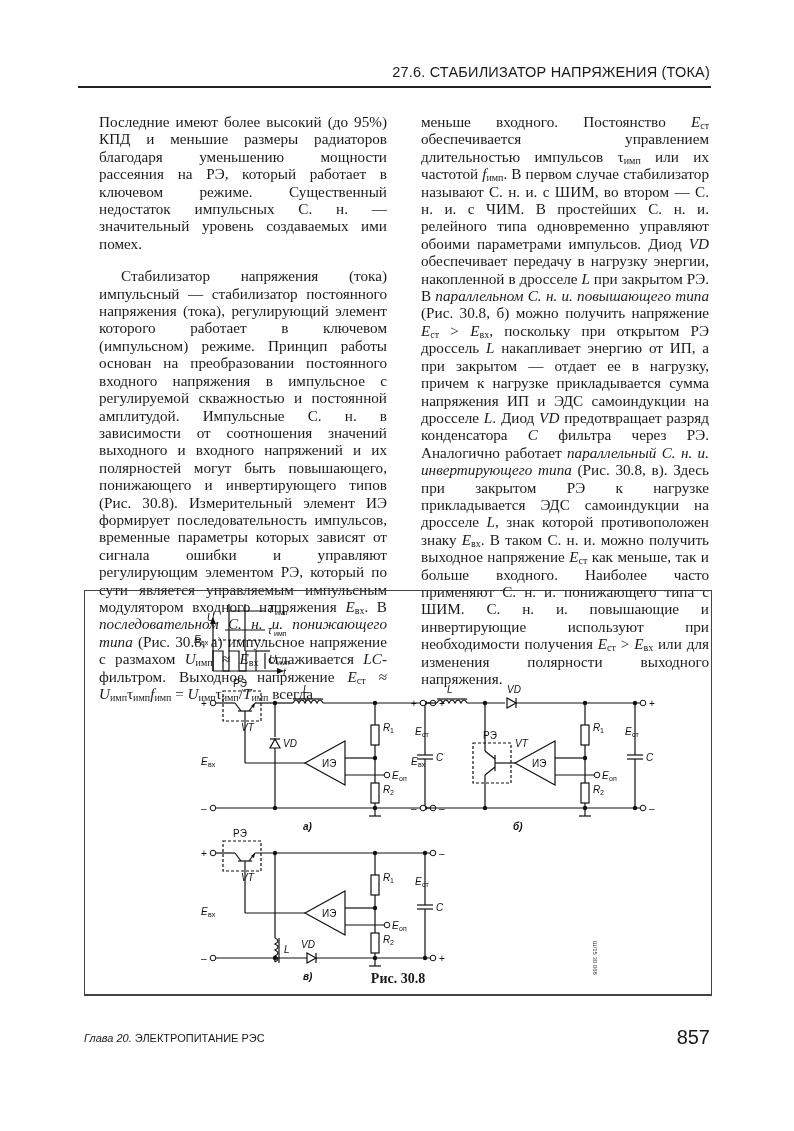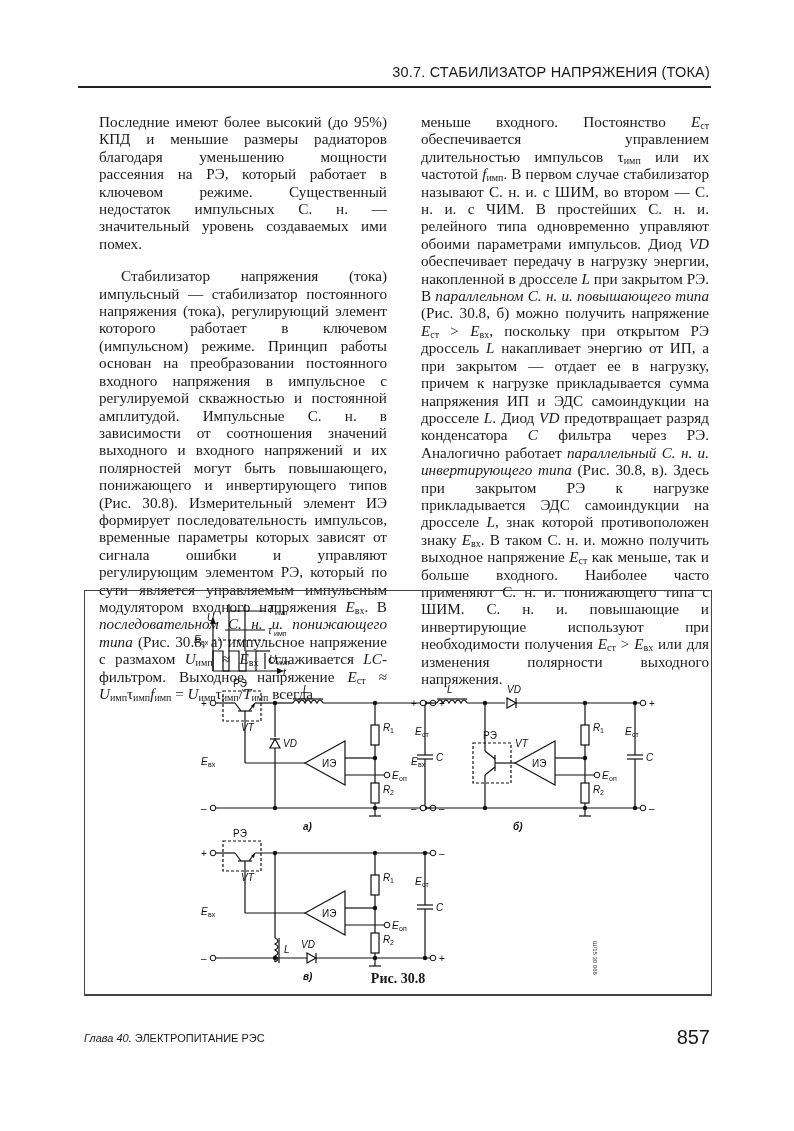--- a/index.html
+++ b/index.html
@@ -30,21 +30,21 @@
   svg text { font-family:"Liberation Sans", sans-serif; fill:#111; }
   .lbl { font-size:10px; font-style:italic; }
   .lbln { font-size:10px; }
   .sub { font-size:7px; }
   .w { stroke:#111; stroke-width:1.2; fill:none; }
   .dash { stroke:#111; stroke-width:1.2; fill:none; stroke-dasharray:3 2; }
 </style>
 </head>
 <body>
 
-<div class="running-head">30.7. СТАБИЛИЗАТОР НАПРЯЖЕНИЯ (ТОКА)</div>
+<div class="running-head">27.6. СТАБИЛИЗАТОР НАПРЯЖЕНИЯ (ТОКА)</div>
 <div class="head-rule"></div>
 
 <div class="col col-left">
   <p>Последние имеют более высокий (до 95%) КПД и меньшие размеры радиаторов благодаря уменьшению мощности рассеяния на РЭ, который работает в ключевом режиме. Существенный недостаток импульсных С. н. — значительный уровень создаваемых ими помех.</p>
   <p class="indent"><b>Стабилизатор напряжения (тока) импульсный</b><span> — стабилизатор постоянного напряжения (тока), регулирующий элемент которого работает в ключевом (импульсном) режиме. Принцип работы основан на преобразовании постоянного входного напряжения в импульсное с регулируемой скважностью и постоянной амплитудой. Импульсные С. н. в зависимости от соотношения значений выходного и входного напряжений и их полярностей могут быть повышающего, понижающего и инвертирующего типов (</span><b>Рис. 30.8</b><span>). Измерительный элемент ИЭ формирует последовательность импульсов, временные параметры которых зависят от сигнала ошибки и управляют регулирующим элементом РЭ, который по сути является управляемым импульсным модулятором входного напряжения </span><i>E</i><sub>вх</sub><span>. В </span><i>последовательном С. н. и. понижающего типа</i><span> (</span><b>Рис. 30.8, а</b><span>) импульсное напряжение с размахом </span><i>U</i><sub>имп</sub><span> ≈ </span><i>E</i><sub>вх</sub><span> сглаживается </span><i>LC</i><span>-фильтром. Выходное напряжение </span><i>E</i><sub>ст</sub><span> ≈ </span><i>U</i><sub>имп</sub><span>τ</span><sub>имп</sub><i>f</i><sub>имп</sub><span> = </span><i>U</i><sub>имп</sub><span>τ</span><sub>имп</sub><span>/</span><i>T</i><sub>имп</sub><span> всегда</span></p>
 </div>
 
 <div class="col col-right">
   <p><span>меньше входного. Постоянство </span><i>E</i><sub>ст</sub><span> обеспечивается управлением длительностью импульсов </span><span>τ</span><sub>имп</sub><span> или их частотой </span><i>f</i><sub>имп</sub><span>. В первом случае стабилизатор называют С. н. и. с ШИМ, во втором — С. н. и. с ЧИМ. В простейших С. н. и. релейного типа одновременно управляют обоими параметрами импульсов. Диод </span><i>VD</i><span> обеспечивает передачу в нагрузку энергии, накопленной в дросселе </span><i>L</i><span> при закрытом РЭ. В </span><i>параллельном С. н. и. повышающего типа</i><span> (</span><b>Рис. 30.8, б</b><span>) можно получить напряжение </span><i>E</i><sub>ст</sub><span> &gt; </span><i>E</i><sub>вх</sub><span>, поскольку при открытом РЭ дроссель </span><i>L</i><span> накапливает энергию от ИП, а при закрытом — отдает ее в нагрузку, причем к нагрузке прикладывается сумма напряжения ИП и ЭДС самоиндукции на дросселе </span><i>L</i><span>. Диод </span><i>VD</i><span> предотвращает разряд конденсатора </span><i>C</i><span> фильтра через РЭ. Аналогично работает </span><i>параллельный С. н. и. инвертирующего типа</i><span> (</span><b>Рис. 30.8, в</b><span>). Здесь при закрытом РЭ к нагрузке прикладывается ЭДС самоиндукции на дросселе </span><i>L</i><span>, знак которой противоположен знаку </span><i>E</i><sub>вх</sub><span>. В таком С. н. и. можно получить выходное напряжение </span><i>E</i><sub>ст</sub><span> как меньше, так и больше входного. Наиболее часто применяют С. н. и. понижающего типа с ШИМ. С. н. и. повышающие и инвертирующие используют при необходимости получения </span><i>E</i><sub>ст</sub><span> &gt; </span><i>E</i><sub>вх</sub><span> или для изменения полярности выходного напряжения.</span></p>
 </div>
@@ -279,14 +279,14 @@
           <line x1="231" y1="362" x2="231" y2="372" class="w"></line>
           <text x="216" y="357" class="lbl">VD</text>
           <text x="218" y="389" class="lbl" font-weight="bold">в)</text>
         </g>
       </g>
   </svg>
   <div class="fig-code">Ш/15 30 068</div>
   <div class="caption">Рис. 30.8</div>
 </div>
 
-<div class="footer-left"><span class="ch">Глава 40.</span><span> ЭЛЕКТРОПИТАНИЕ РЭС</span></div>
+<div class="footer-left"><span class="ch">Глава 20.</span><span> ЭЛЕКТРОПИТАНИЕ РЭС</span></div>
 <div class="page-number">857</div>
 
 </body></html>

